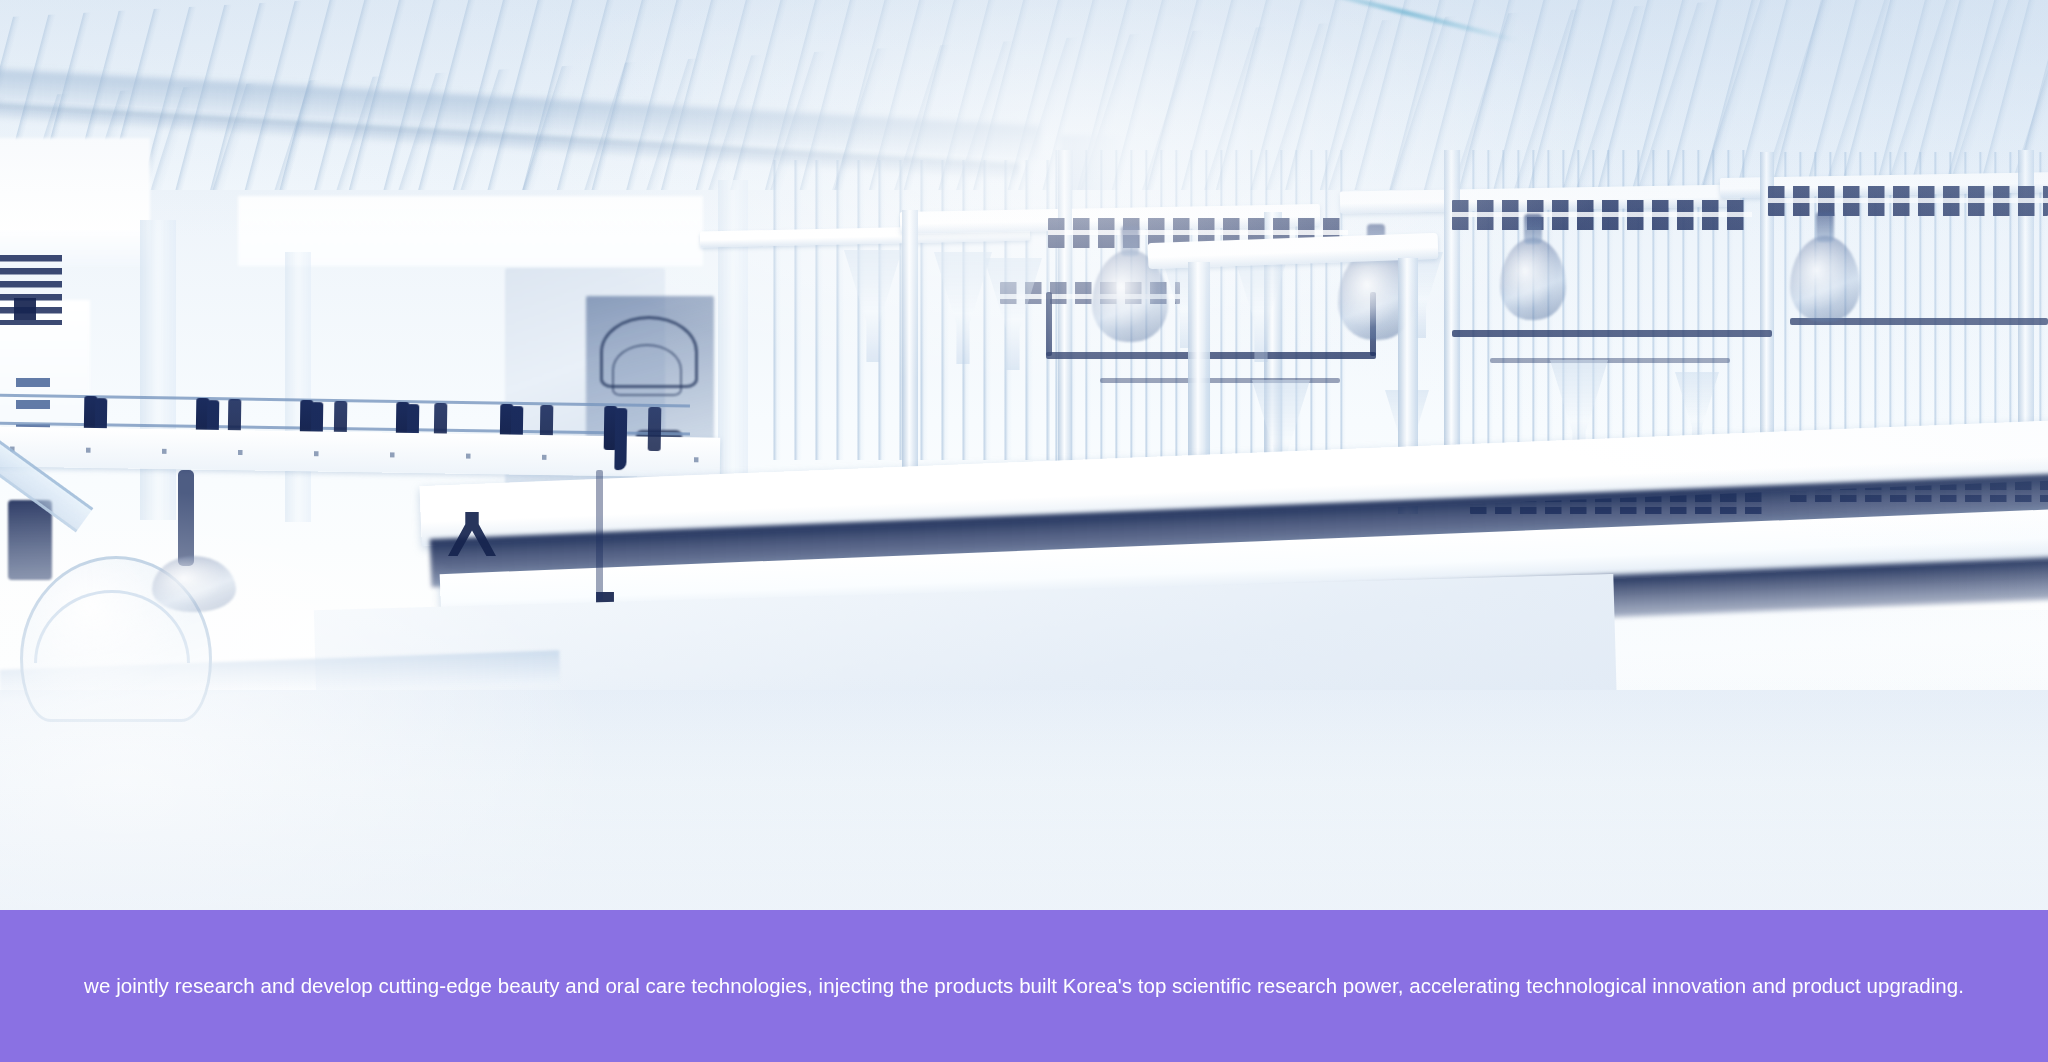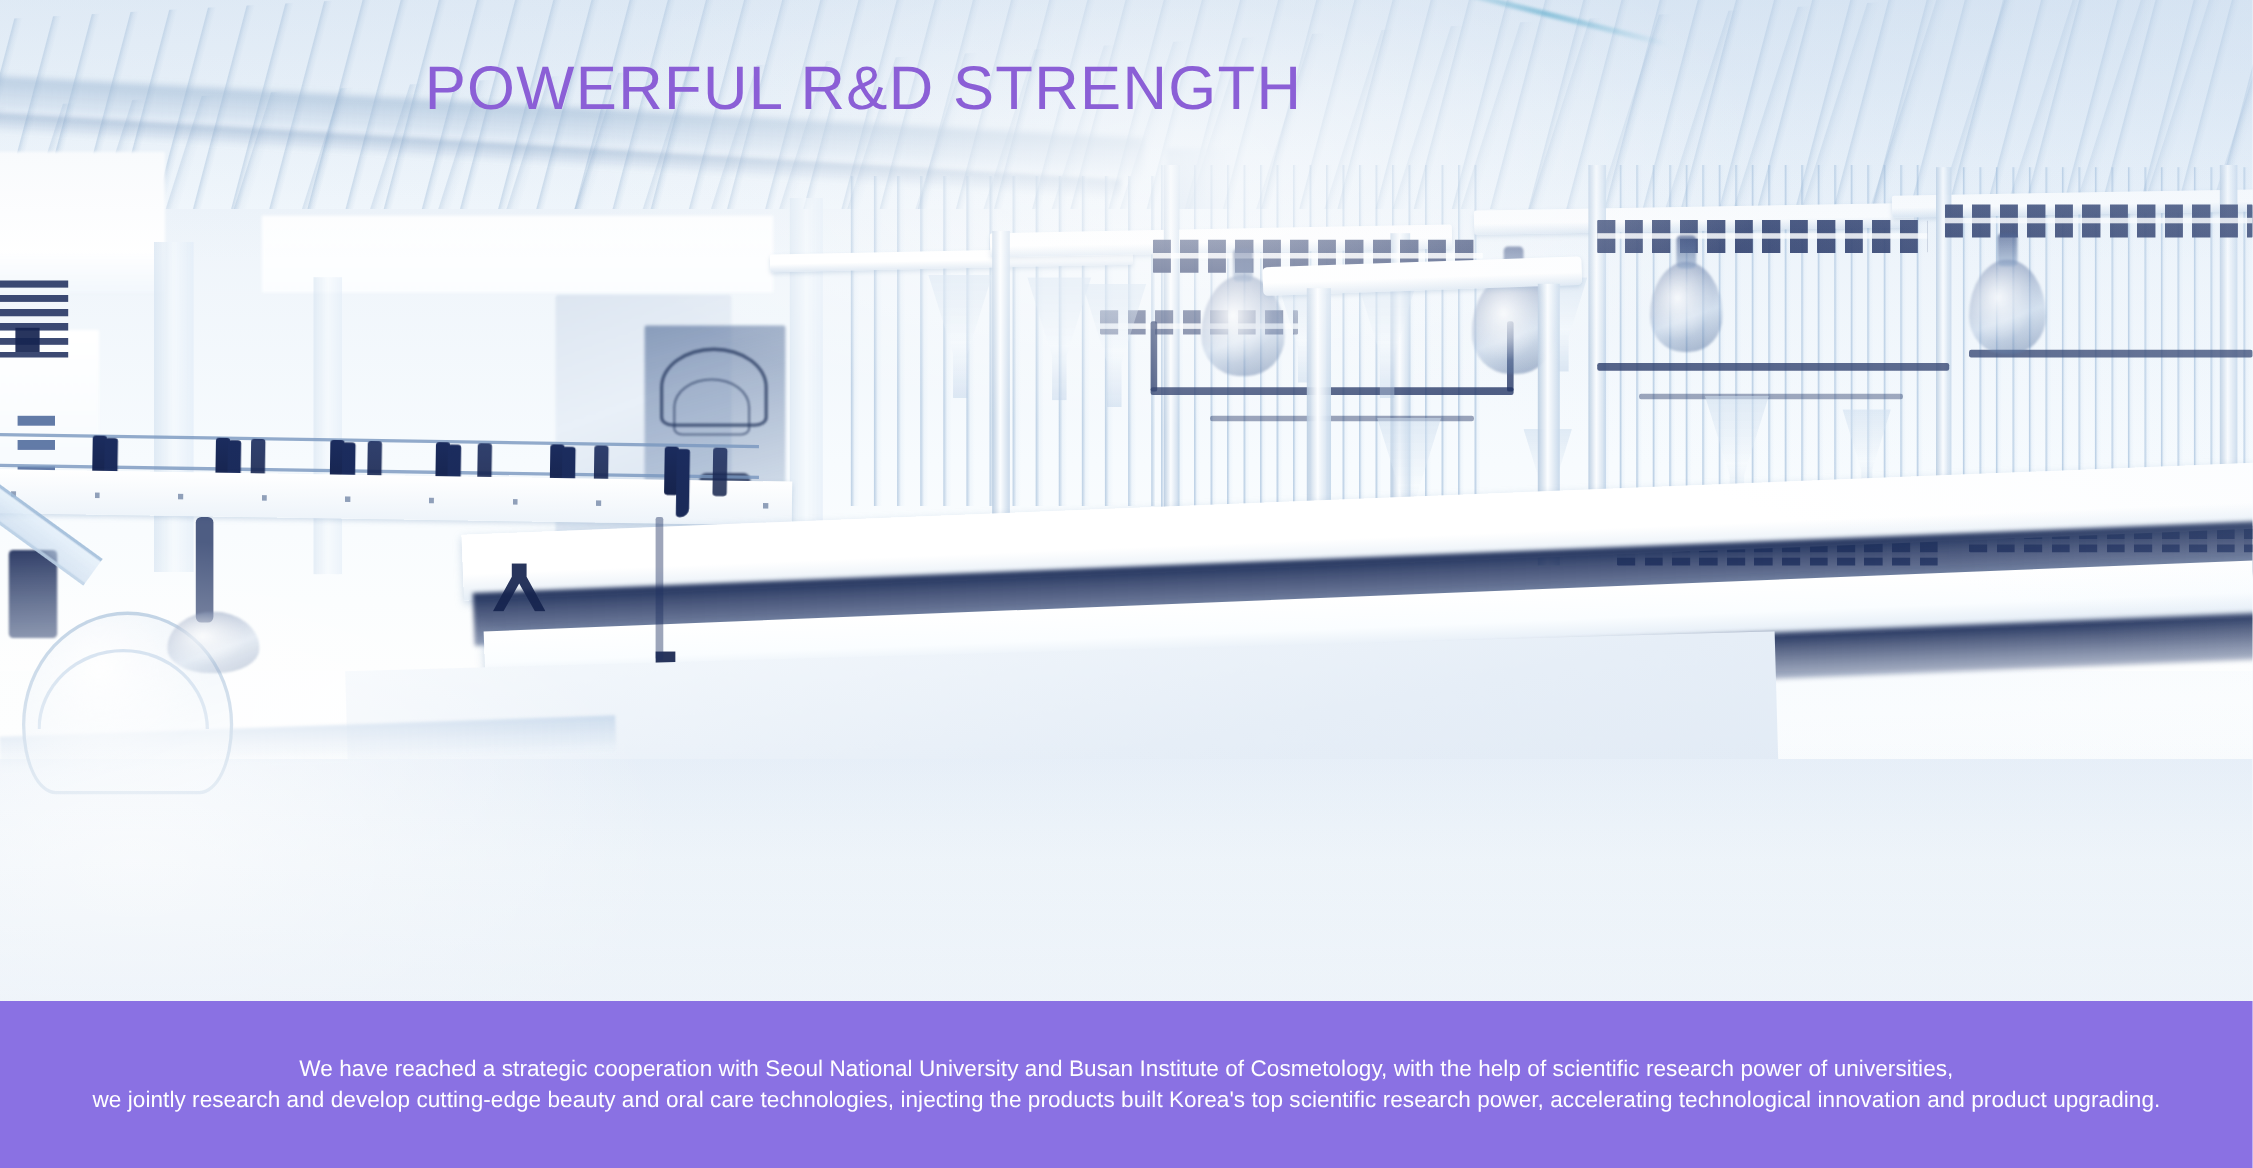--- a/index.html
+++ b/index.html
@@ -581,21 +581,19 @@
     <div class="vessel-stand"></div>
     <div class="vessel-neck"></div>
     <div class="vessel"></div>
     <div class="vessel-arc"></div>
     <div class="rod" style="left:178px; top:470px; width:16px; height:96px; border-radius:5px;"></div>
     <div class="round-flask" style="left:152px; top:556px; width:84px; height:56px; opacity:.85;"></div>
 
     <div class="haze"></div>
     <div class="vignette-blue"></div>
 
-    <div class="hero-title">POWERFUL R&amp;D STRENGTH</div>
   </div>
 
   <div class="banner">
-    <div class="banner-line">We have reached a strategic cooperation with Seoul National University and Busan Institute of Cosmetology, with the help of scientific research power of universities,</div>
     <div class="banner-line">we jointly research and develop cutting-edge beauty and oral care technologies, injecting the products built Korea's top scientific research power, accelerating technological innovation and product upgrading.</div>
   </div>
 
 </div>
 
 </body></html>

